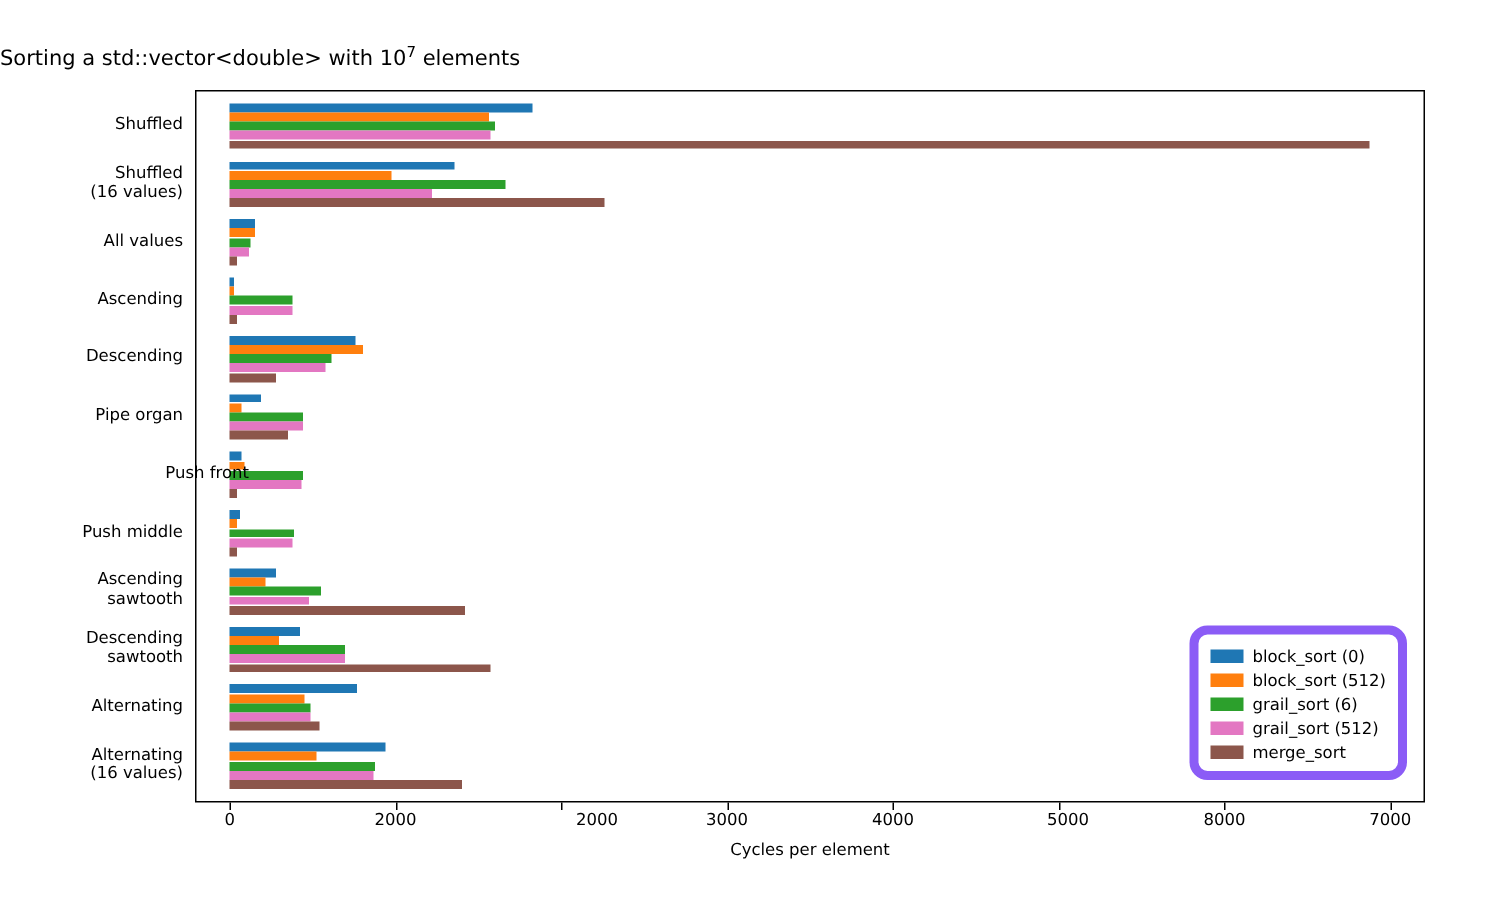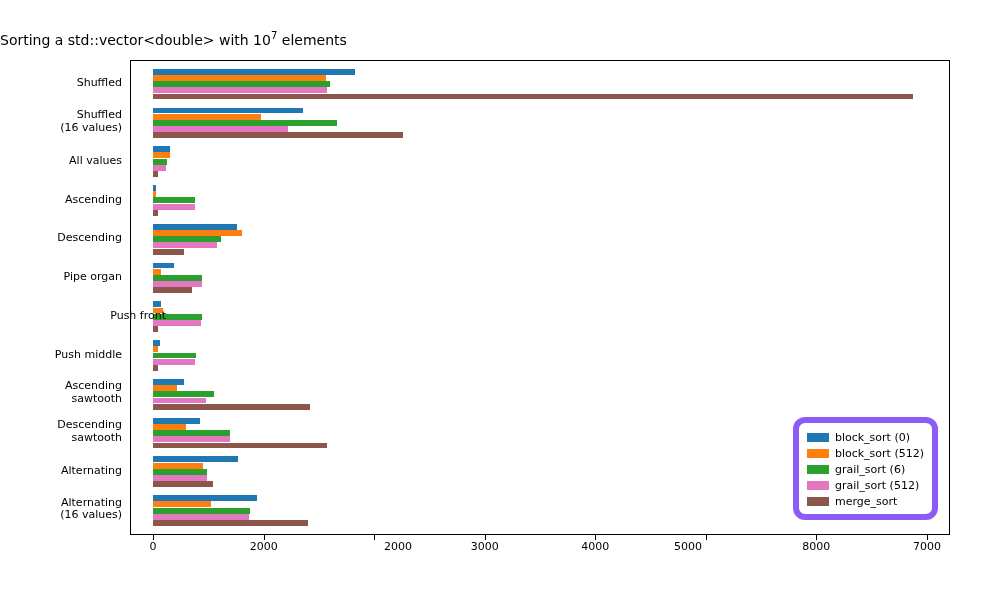--- a/index.html
+++ b/index.html
@@ -219,27 +219,28 @@
       <div class="x-tick-label" style="left: 153.108px;">0</div>
       <div class="x-tick" style="left: 263.649px;"></div>
       <div class="x-tick-label" style="left: 263.649px;">2000</div>
       <div class="x-tick" style="left: 374.189px;"></div>
       <div class="x-tick-label" style="left: 378px; margin-left: 20px;">2000</div>
       <div class="x-tick" style="left: 484.73px;"></div>
       <div class="x-tick-label" style="left: 484.73px;">3000</div>
       <div class="x-tick" style="left: 595.27px;"></div>
       <div class="x-tick-label" style="left: 595.27px;">4000</div>
       <div class="x-tick" style="left: 705.811px;"></div>
-      <div class="x-tick-label" style="left: 688px;">5000</div>
+      <div class="x-tick-label" style="left: 712px;">5000</div>
       <div class="x-tick" style="left: 816.351px;"></div>
       <div class="x-tick-label" style="left: 816.351px;">8000</div>
       <div class="x-tick" style="left: 926.892px;"></div>
       <div class="x-tick-label" style="left: 926.892px;">7000</div>
     </div>
 
+  <div class="x-label">Cycles per element</div>
 
   <div class="legend" id="legend">
       <div class="legend-row">
         <div class="legend-swatch" style="background: rgb(31, 119, 180);"></div>
         <span>block_sort (0)</span>
       </div>
       <div class="legend-row">
         <div class="legend-swatch" style="background: rgb(255, 127, 14);"></div>
         <span>block_sort (512)</span>
       </div>

